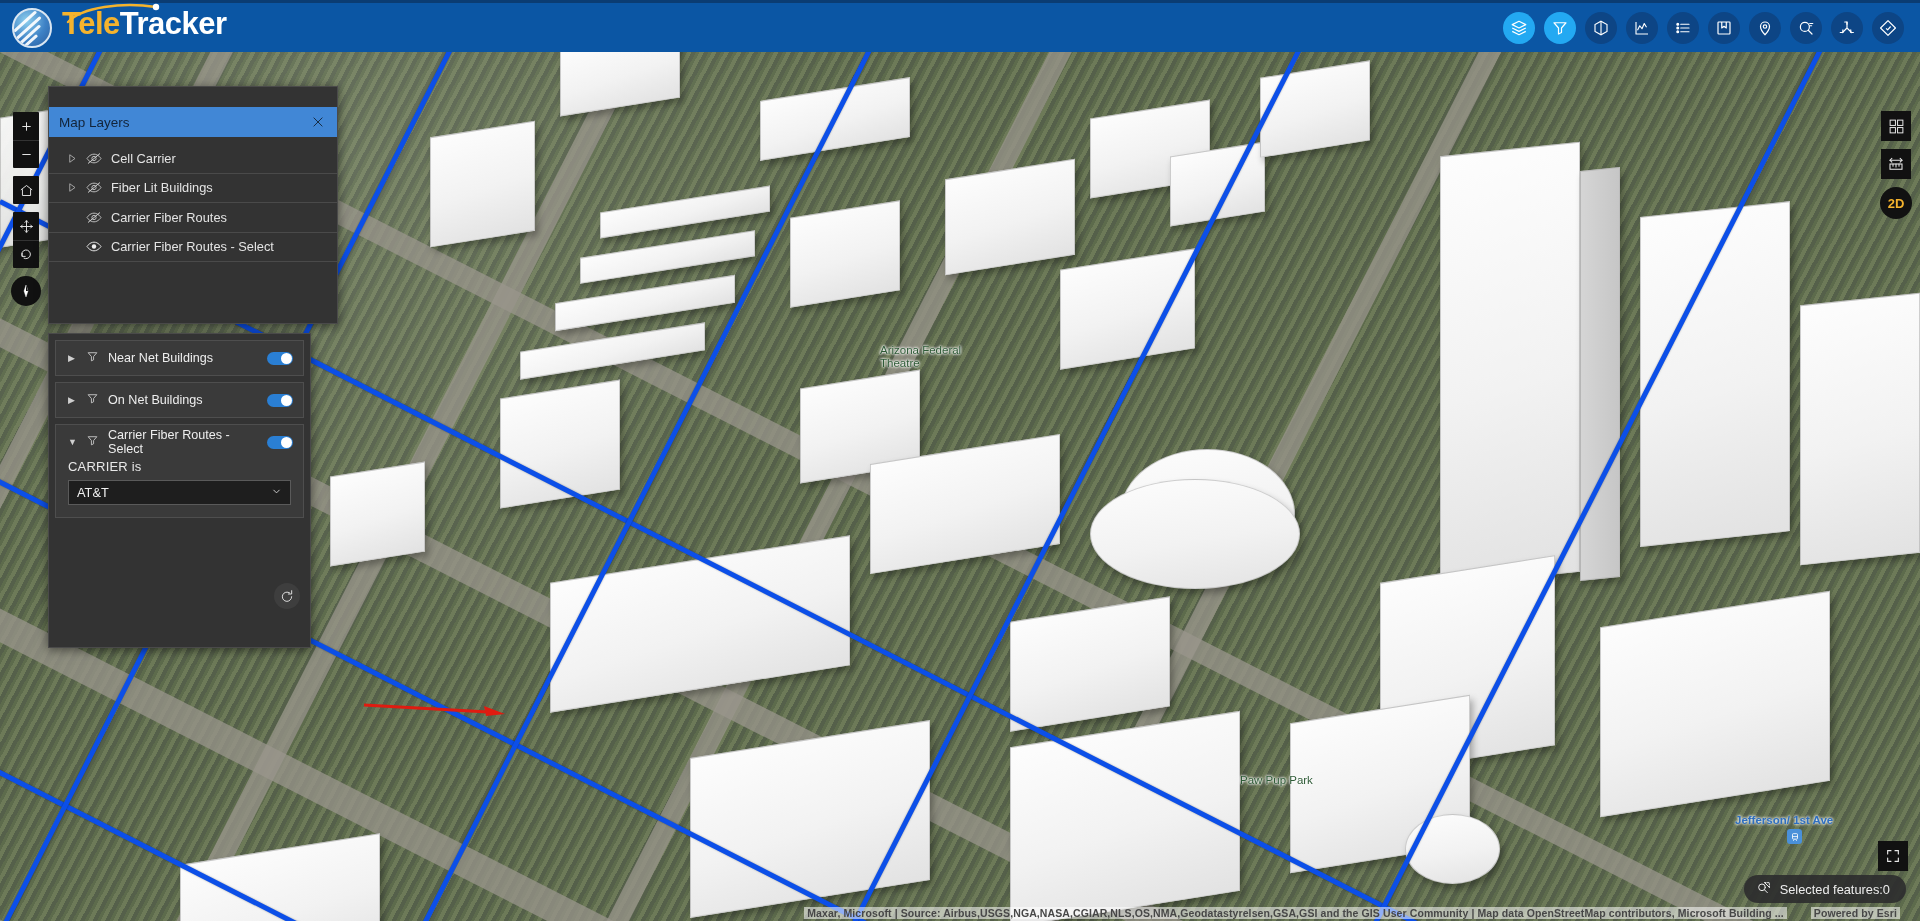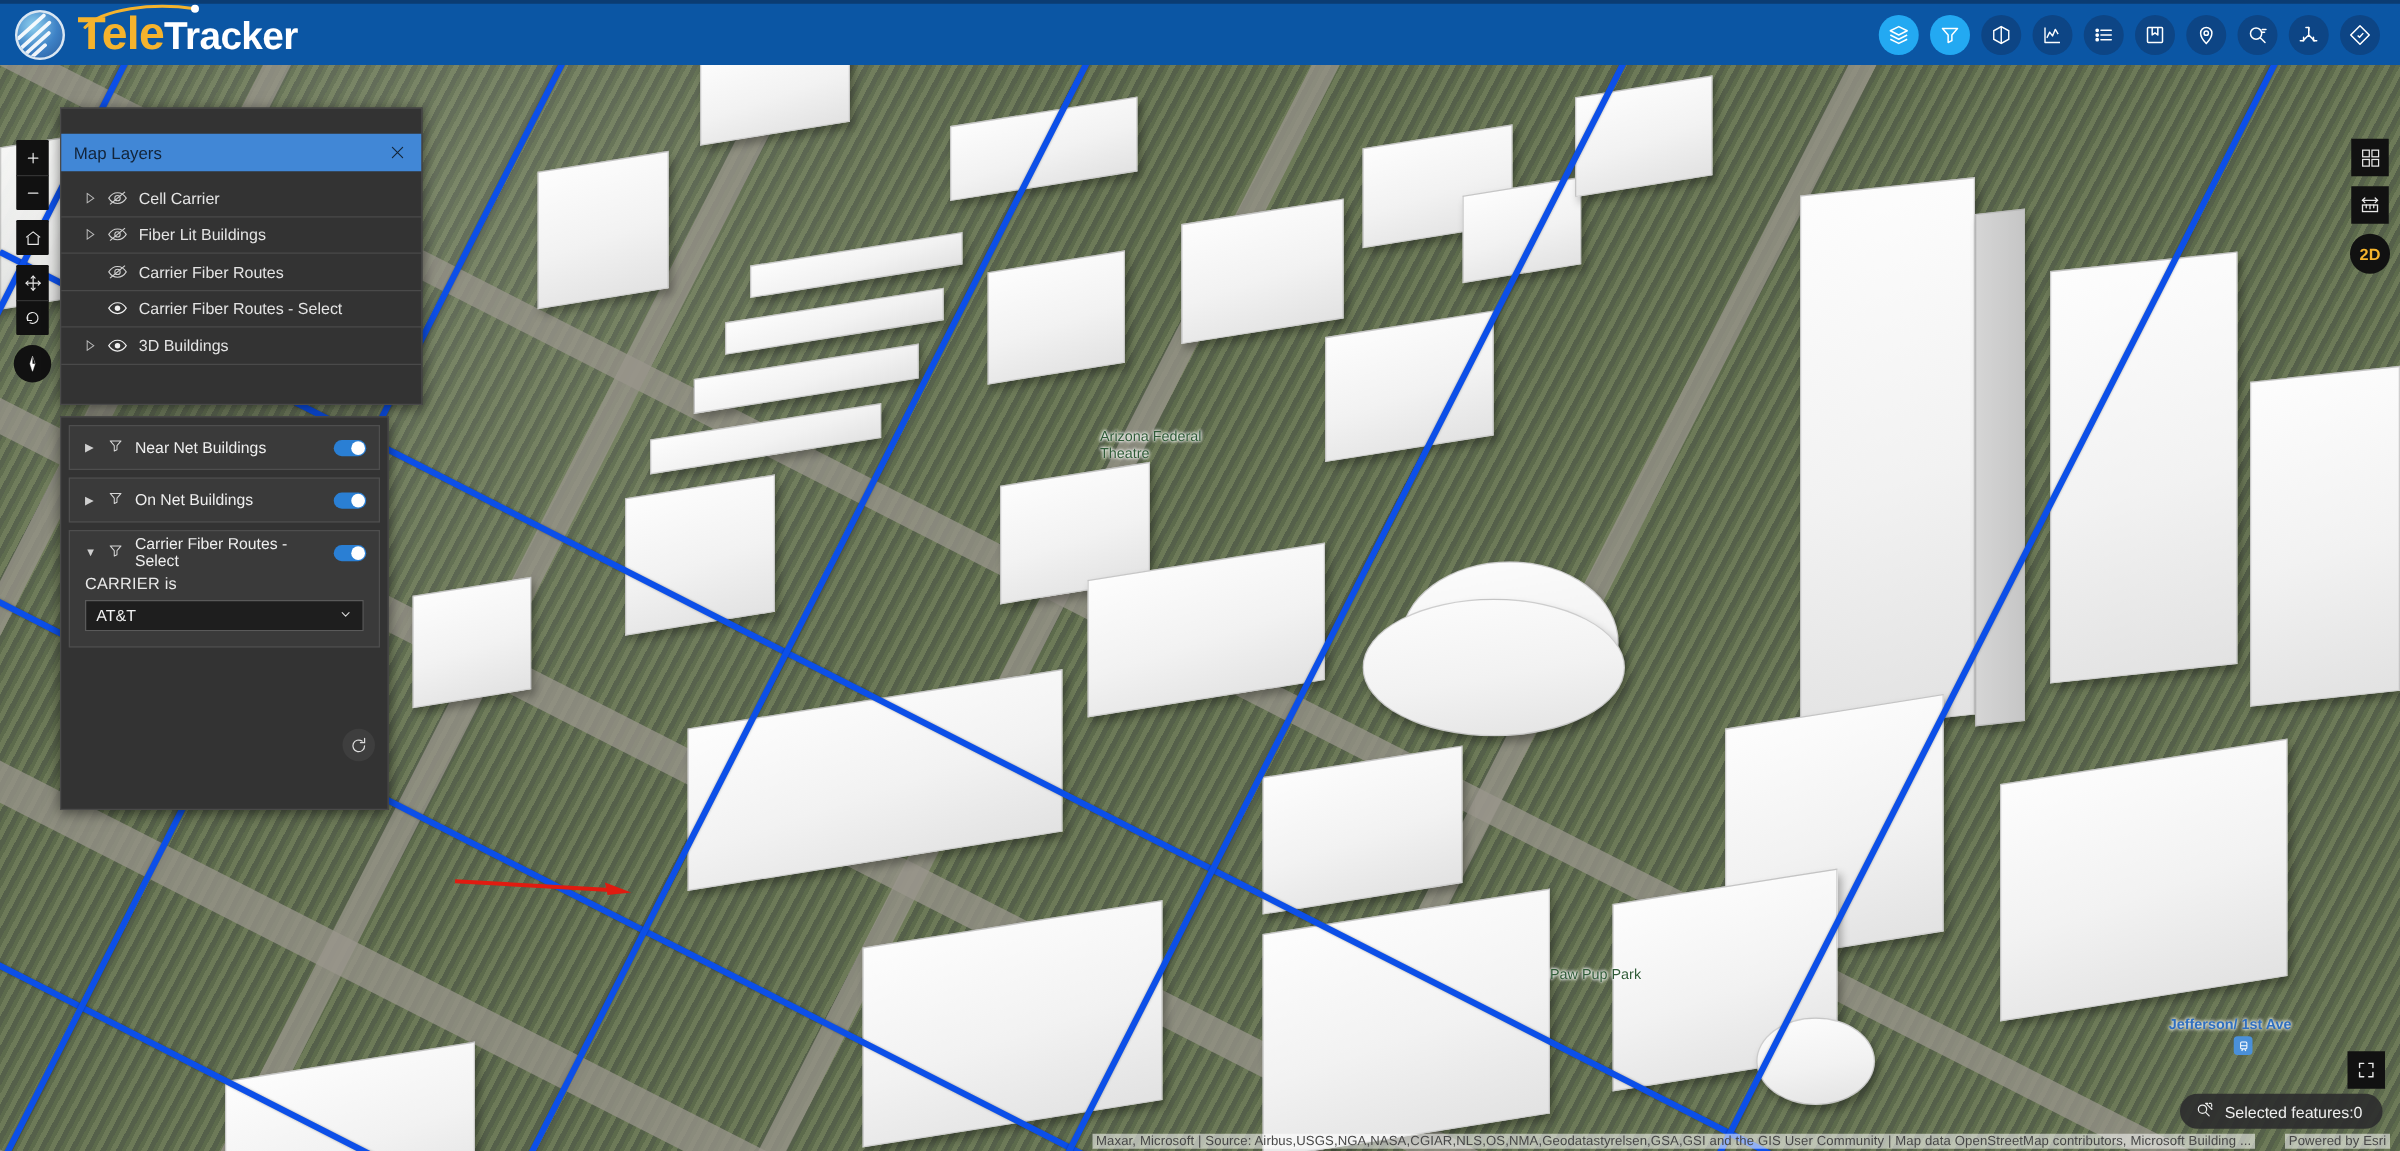--- a/index.html
+++ b/index.html
@@ -31,21 +31,21 @@
   }
   .logo-disc i:nth-child(1){ top: 10px; width: 30px; }
   .logo-disc i:nth-child(2){ top: 17px; width: 34px; left: -3px;}
   .logo-disc i:nth-child(3){ top: 24px; width: 30px; left: 0px;}
   .logo-disc i:nth-child(4){ top: 31px; width: 22px; left: 4px;}
   #wordmark { position: relative; display: flex; align-items: baseline; height: 44px; }
   #wordmark .swoosh {
     position: absolute; left: 2px; top: -3px; width: 120px; height: 22px;
     pointer-events: none;
   }
-  #wordmark .tele { color: #f5b32d; font-size: 37px; font-weight: 700; letter-spacing: -0.5px; }
+  #wordmark .tele { color: #f5b32d; font-size: 31px; font-weight: 700; letter-spacing: -0.5px; }
   #wordmark .tracker { color: #ffffff; font-size: 31px; font-weight: 600; letter-spacing: -0.5px; }
 
   #topbar-tools {
     margin-left: auto; display: flex; align-items: center; gap: 9px; padding-right: 16px;
   }
   .tb-icon {
     width: 32px; height: 32px; border-radius: 50%;
     background: #0d4585; display: flex; align-items: center; justify-content: center;
     cursor: pointer;
   }
@@ -211,21 +211,21 @@
   #selected-pill {
     position: absolute; right: 14px; bottom: 18px; z-index: 45;
     height: 28px; border-radius: 14px; background: rgba(46,46,46,.92);
     display: flex; align-items: center; gap: 8px; padding: 0 16px 0 12px;
     color: #ededed; font-size: 12.8px;
   }
   #attribution {
     position: absolute; left: 0; bottom: 0; width: 1920px; height: 16px; z-index: 45;
     display: flex; align-items: center; justify-content: flex-end;
     color: #474747; font-size: 10.5px; letter-spacing: .1px;
-    padding-right: 8px; gap: 24px; pointer-events: none;
+    padding-right: 20px; gap: 24px; pointer-events: none; font-weight: bold;
   }
   #attribution .bg { background: rgba(255,255,255,.55); padding: 0 3px; }
 </style>
 </head>
 <body>
 
 <div id="app">
 
   <div id="topbar">
     <div id="brand">
@@ -559,34 +559,20 @@
         <span class="caret hidden"></span>
         <span class="eye">
           <svg width="16" height="13" viewBox="0 0 24 18" fill="none" stroke="#f0f0f0" stroke-width="1.4">
             <path d="M1.5 9S5.5 2.5 12 2.5 22.5 9 22.5 9 18.5 15.5 12 15.5 1.5 9 1.5 9z"></path>
             <circle cx="12" cy="9" r="3.3" fill="#f0f0f0" stroke="none"></circle>
           </svg>
         </span>
         <span>Carrier Fiber Routes - Select</span>
       </div>
 
-      <div class="layer-row">
-        <span class="caret">
-          <svg width="8" height="9" viewBox="0 0 10 12" fill="none" stroke="#b8b8b8" stroke-width="1.1">
-              <polygon points="2,1 9,6 2,11"></polygon>
-            </svg>
-        </span>
-        <span class="eye">
-          <svg width="16" height="13" viewBox="0 0 24 18" fill="none" stroke="#f0f0f0" stroke-width="1.4">
-            <path d="M1.5 9S5.5 2.5 12 2.5 22.5 9 22.5 9 18.5 15.5 12 15.5 1.5 9 1.5 9z"></path>
-            <circle cx="12" cy="9" r="3.3" fill="#f0f0f0" stroke="none"></circle>
-          </svg>
-        </span>
-        <span>3D Buildings</span>
-      </div>
 
     </div>
   </div>
 
   <div class="panel" id="panel-filter">
     <div id="filter-body">
 
       <div class="filt-card">
         <div class="filt-row">
           <span class="fcaret">▶</span>

